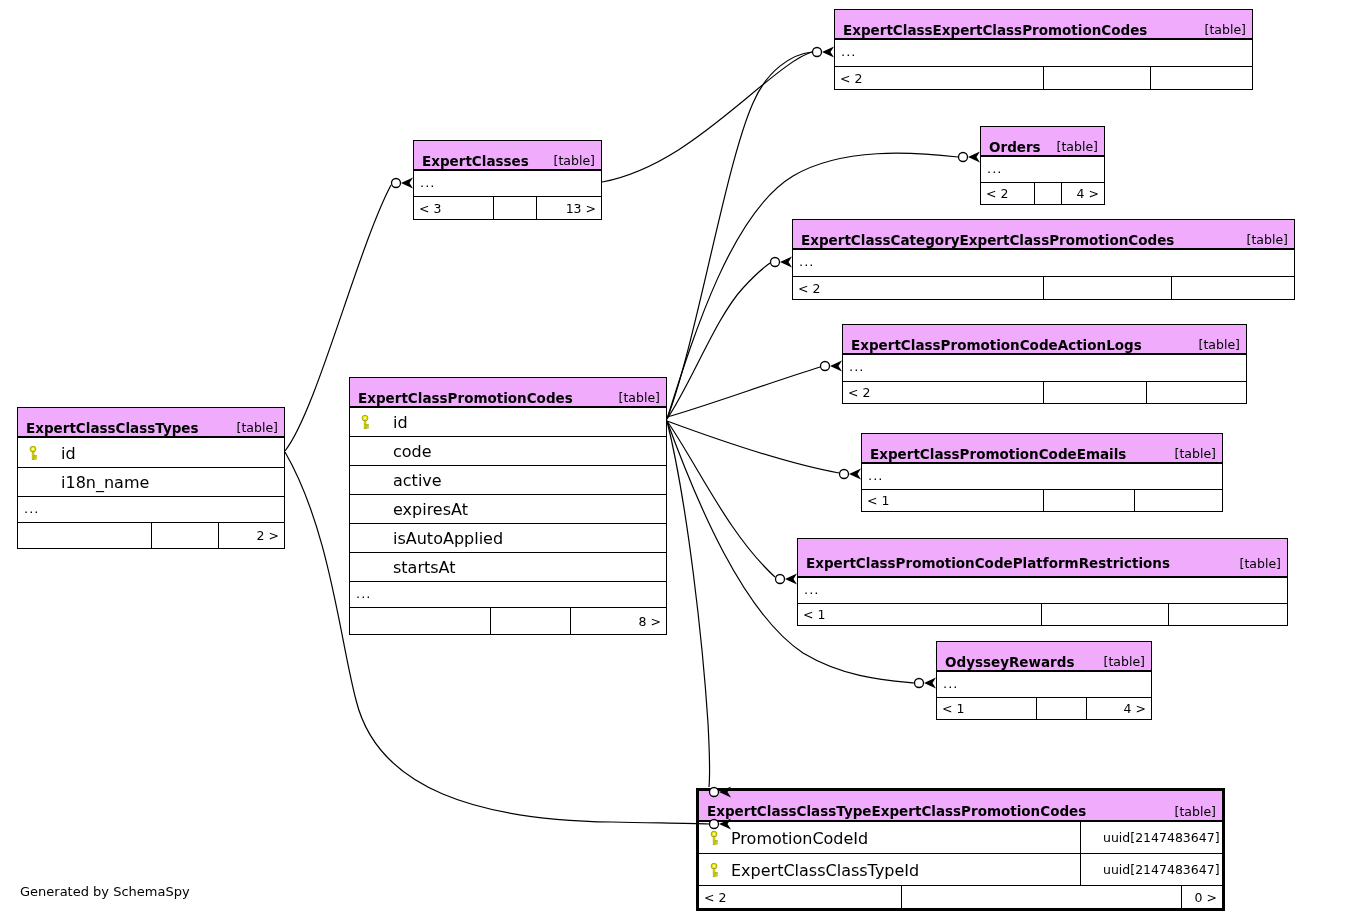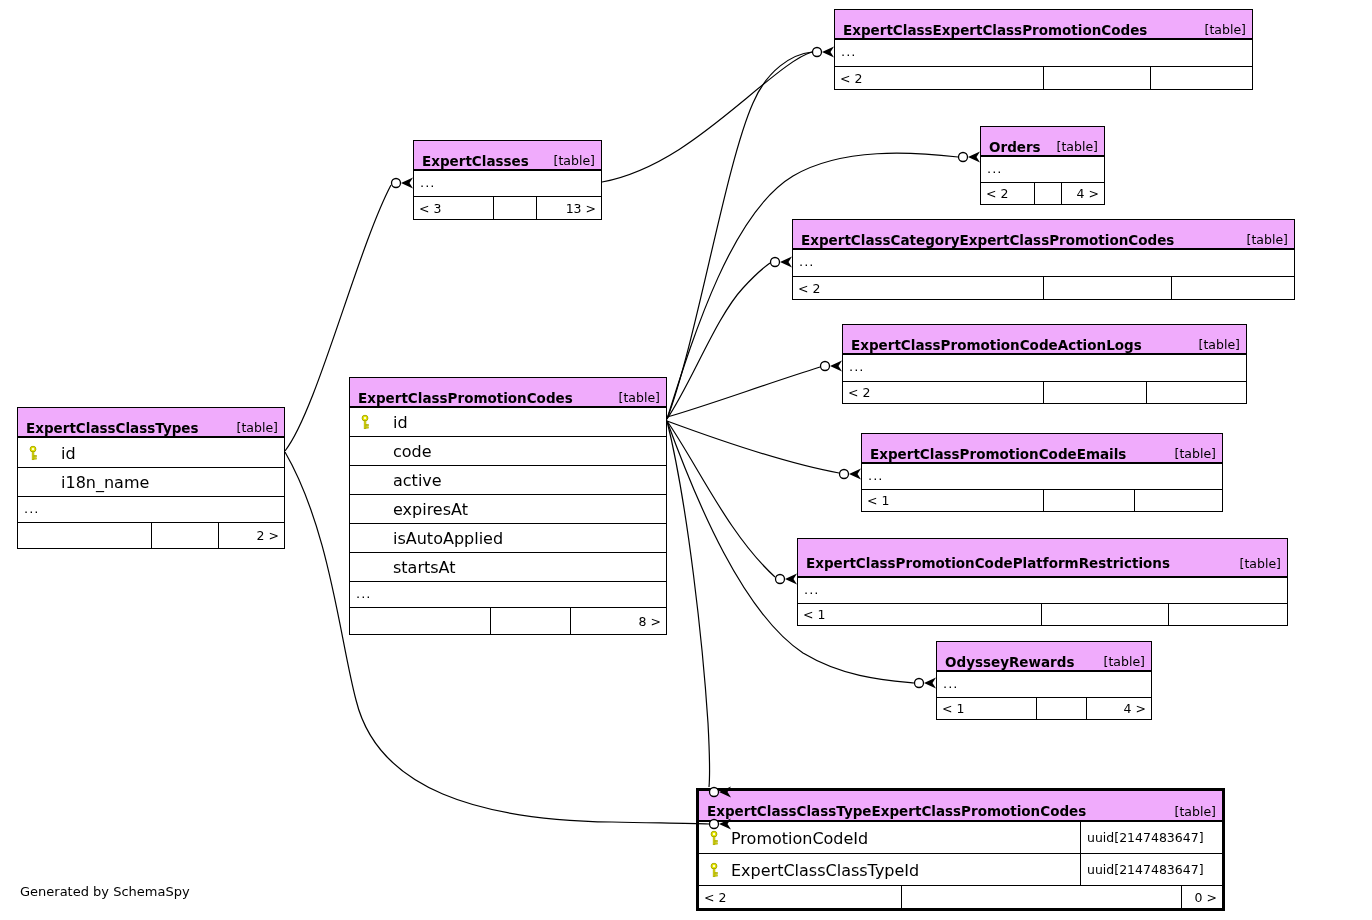--- a/index.html
+++ b/index.html
@@ -12,21 +12,21 @@
   .tbl.em{border-width:3px;}
   .hd{display:flex;justify-content:space-between;align-items:center;
       background:#f0abfc;border-bottom:1px solid #000;padding:11px 6px 0 8px;box-sizing:border-box;}
   .hd .nm{font-weight:bold;font-size:13.5px;white-space:nowrap;}
   .hd .tag{font-size:12.5px;white-space:nowrap;margin-left:8px;}
   .row{position:relative;border-top:1px solid #000;box-sizing:border-box;}
   .row:first-of-type{border-top:none;}
   .keyicon{position:absolute;left:10px;top:50%;transform:translateY(-50%);line-height:0;}
   .collabel{position:absolute;top:50%;transform:translateY(-50%);font-size:16px;white-space:nowrap;}
   .coltype{position:absolute;right:0;top:0;bottom:0;border-left:1px solid #000;
-           display:flex;align-items:center;padding-left:6px;font-size:12.5px;box-sizing:border-box;}
+           display:flex;align-items:center;padding-left:22px;font-size:12.5px;box-sizing:border-box;}
   .ellip{position:absolute;left:6px;top:42%;transform:translateY(-50%);font-size:13px;letter-spacing:1px;}
   .ft{display:flex;border-top:1px solid #000;box-sizing:border-box;}
   .fcell{display:flex;align-items:center;box-sizing:border-box;font-size:12.5px;
          padding:0 5px;white-space:nowrap;}
   .fcell + .fcell{border-left:1px solid #000;}
   .fcell.right{justify-content:flex-end;}
   .fcell.left{justify-content:flex-start;}
   #note{position:absolute;left:20px;top:884px;font-size:13px;z-index:2;}
 </style>
 </head>

